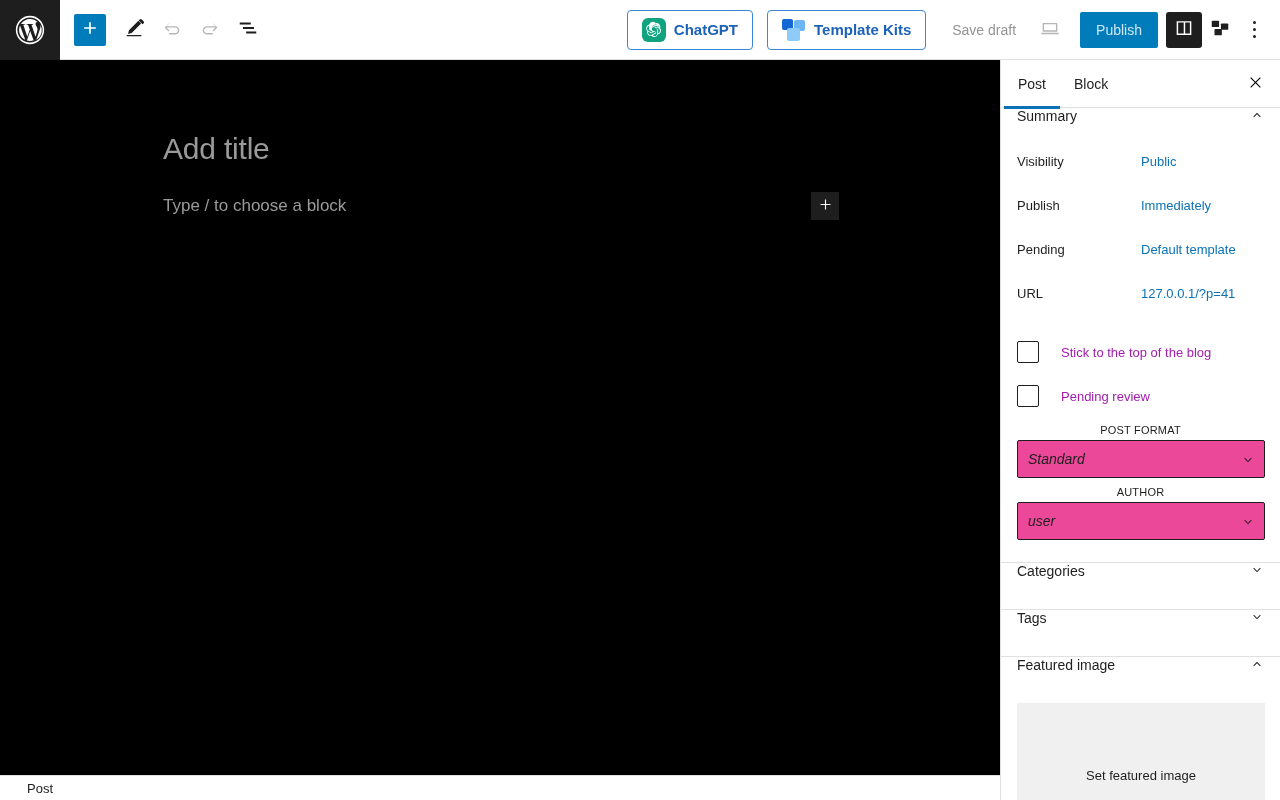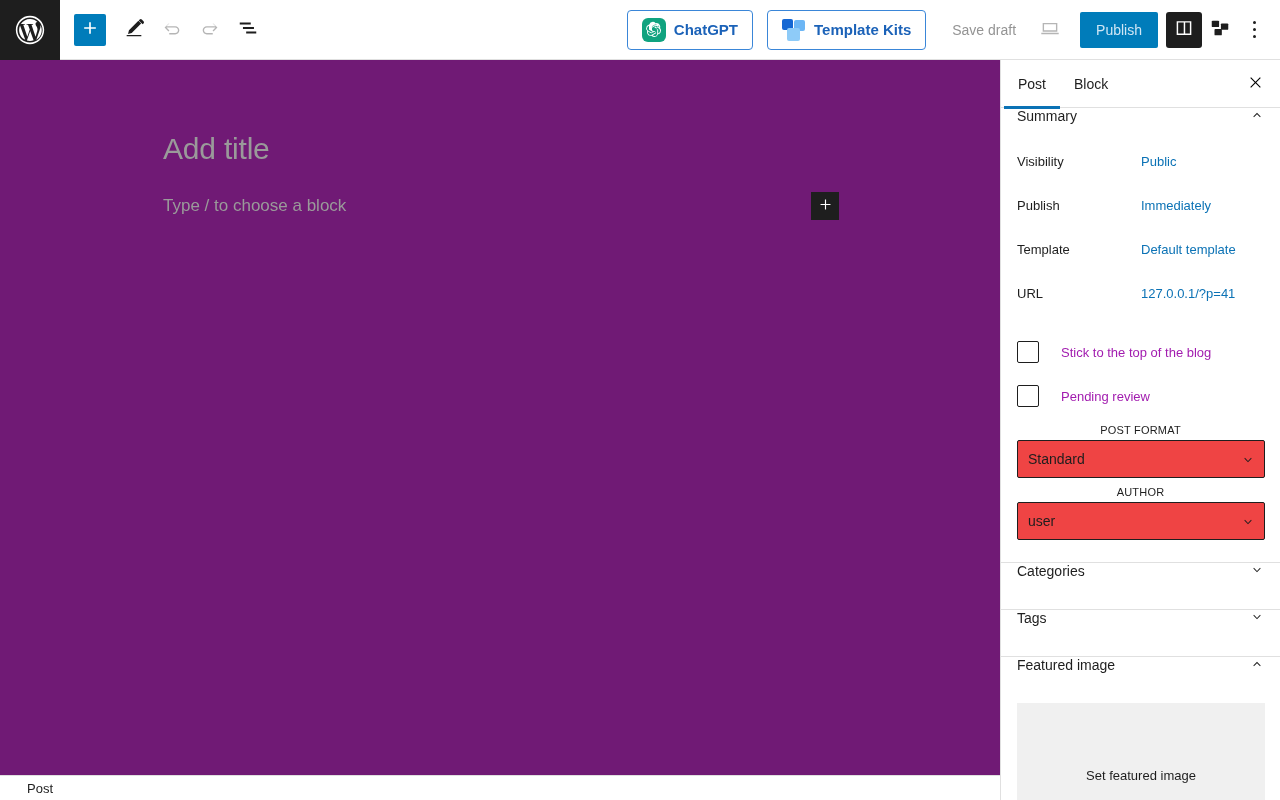--- a/index.html
+++ b/index.html
@@ -100,21 +100,21 @@
   }
   .kebab i {
     display: block; width: 3px; height: 3px; border-radius: 50%;
     background: #1e1e1e; margin: 2px 0;
   }
   .kebab-inner { display: flex; flex-direction: column; align-items: center; }
 
   
   .canvas {
     position: absolute; top: 60px; left: 0; width: 1000px; height: 715px;
-    background: #701a75; overflow: hidden;
+    background: #000000; overflow: hidden;
   }
   .post-title {
     position: absolute; left: 163px; top: 72px;
     font-size: 30px; color: #9a9a9a; font-weight: normal;
     letter-spacing: -0.2px;
   }
   .para-placeholder {
     position: absolute; left: 163px; top: 136px;
     font-size: 17px; color: #9a9a9a;
   }
@@ -192,22 +192,23 @@
   .cbrow .cblbl { font-size: 13px; color: #a21caf; margin-left: 22px; }
 
   .field-label {
     font-size: 11px; color: #1e1e1e; letter-spacing: 0.2px;
     text-transform: uppercase; margin: 6px 0 4px 0; display: block; text-align: center;
   }
   .select {
     position: relative; width: 248px; height: 38px;
     border: 1px solid #1e1e1e; border-radius: 2px;
     display: flex; align-items: center; padding: 0 10px;
-    font-size: 14px; color: #1e1e1e; cursor: pointer; background: #ef4444;
+    font-size: 14px; color: #1e1e1e; cursor: pointer; background: #ec4899;
     margin-bottom: 8px;
+    font-style: italic;
   }
   .select .sel-chev {
     position: absolute; right: 9px; top: 12px; width: 14px; height: 14px;
   }
   .select .sel-chev svg { fill: #1e1e1e; }
 
   .divider { height: 1px; background: #e0e0e0; width: 100%; }
 
   .featured-drop {
     width: 248px; height: 100px; background: #f0f0f0;
@@ -375,21 +376,21 @@
     <div class="panel-body">
       <div class="row">
         <span class="lbl">Visibility</span>
         <button class="val">Public</button>
       </div>
       <div class="row">
         <span class="lbl">Publish</span>
         <button class="val">Immediately</button>
       </div>
       <div class="row">
-        <span class="lbl">Template</span>
+        <span class="lbl">Pending</span>
         <button class="val">Default template</button>
       </div>
       <div class="row">
         <span class="lbl">URL</span>
         <button class="val">127.0.0.1/?p=41</button>
       </div>
 
       <div class="cbrow">
         <span class="cbox"></span>
         <span class="cblbl">Stick to the top of the blog</span>

